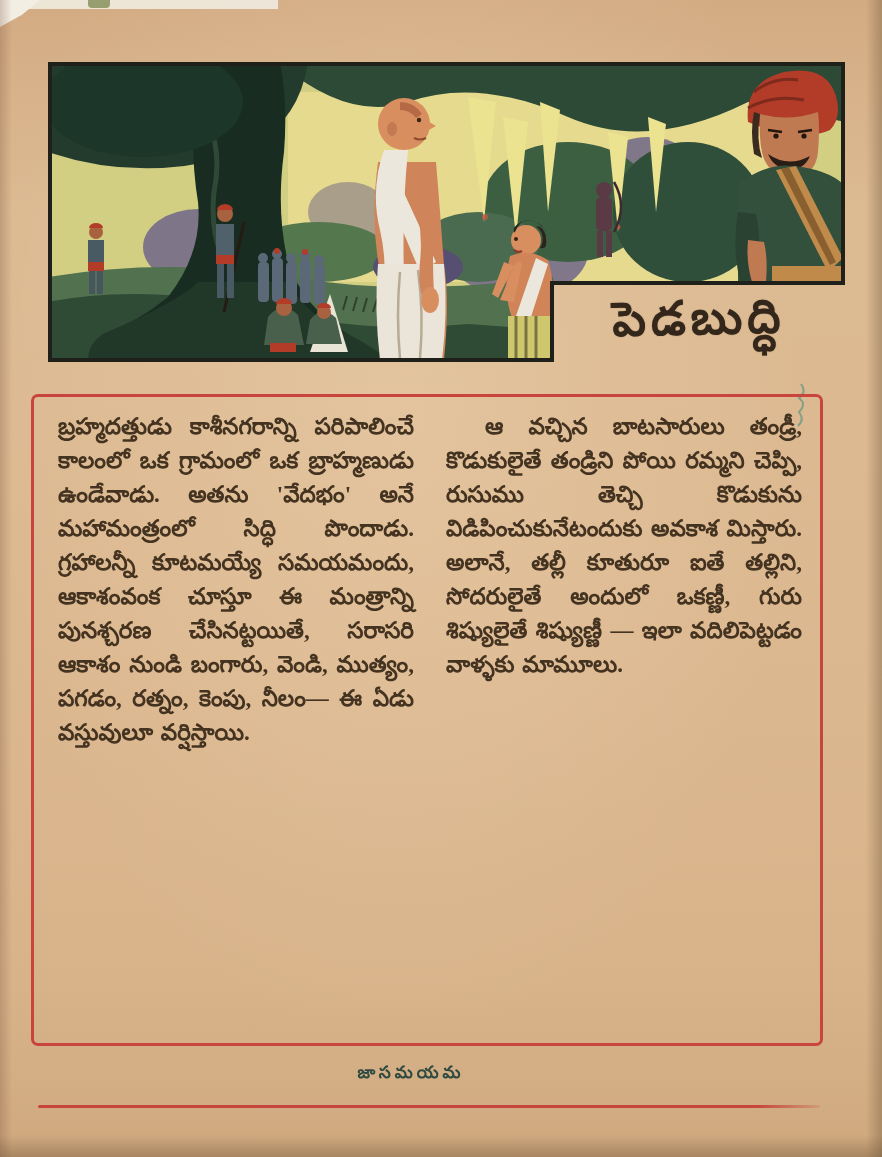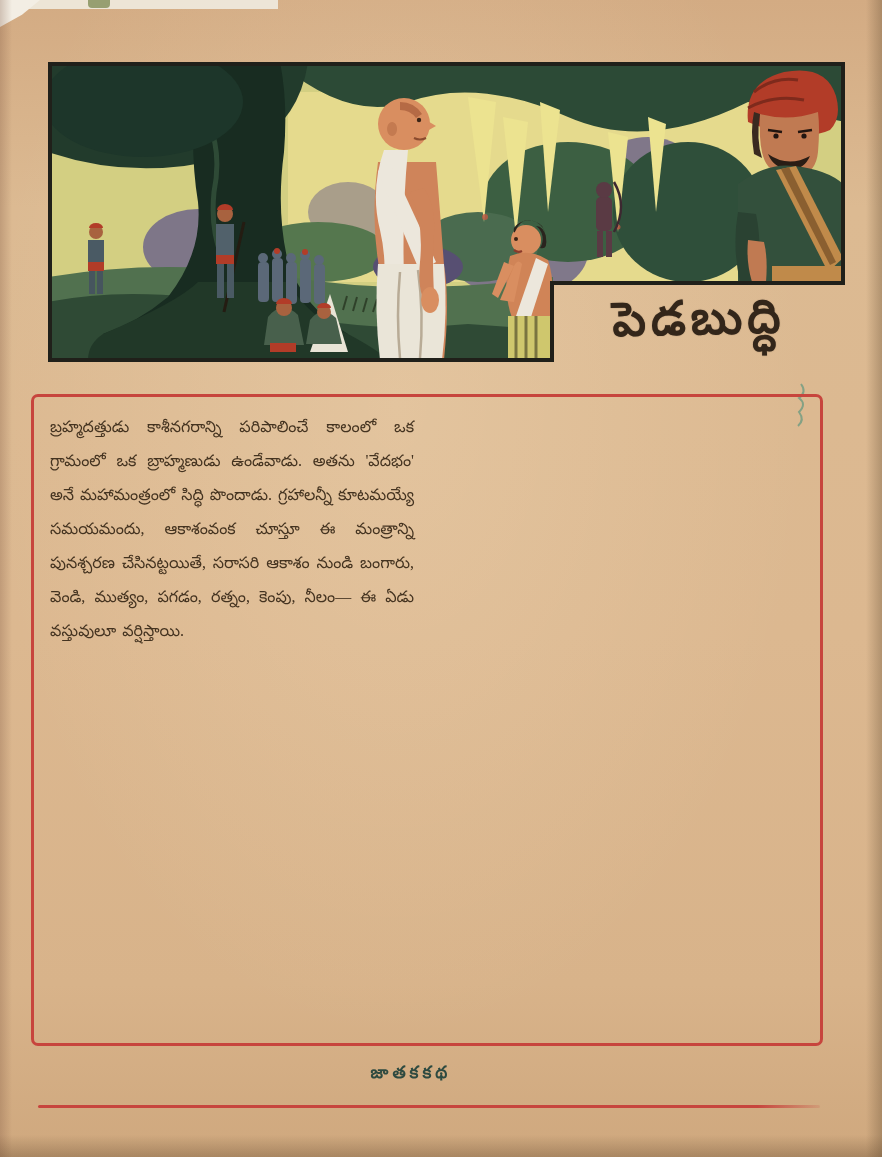--- a/index.html
+++ b/index.html
@@ -33,24 +33,25 @@
 
   .text-box{
     position:absolute;left:31px;top:394px;width:792px;height:652px;
     border:3px solid #c7453d;border-radius:7px;
     box-sizing:border-box;
     padding:13px 18px 10px 16px;
     display:flex;gap:24px;
   }
   .col{flex:1 1 0;color:#443320;}
   .col p{
-    margin:0 0 5px 0;
-    font-size:16px;line-height:34px;
+    margin:0 0 5px 8px;
+    font-size:23px;line-height:34px;
     text-align:justify;
     word-spacing:2px;
+    font-weight:bold;
   }
   .col p.indent{text-indent:1.7em;}
 
   .footer{
     position:absolute;left:0;top:1063px;width:822px;
     text-align:center;
     font-size:17px;font-weight:bold;color:#2e4a40;
     letter-spacing:4px;
   }
   .bottom-rule{
@@ -244,19 +245,20 @@
 
   <svg class="ink-mark" viewBox="0 0 18 46">
     <path d="M9,2 q6,8 -2,14 q8,6 0,14 q6,8 -1,14" fill="none" stroke="#3f8f7a" stroke-width="2" opacity=".7"></path>
   </svg>
 
   <div class="text-box">
     <div class="col">
       <p>బ్రహ్మదత్తుడు కాశీనగరాన్ని పరిపాలించే కాలంలో ఒక గ్రామంలో ఒక బ్రాహ్మణుడు ఉండేవాడు. అతను 'వేదభం' అనే మహామంత్రంలో సిద్ధి పొందాడు. గ్రహాలన్నీ కూటమయ్యే సమయమందు, ఆకాశంవంక చూస్తూ ఈ మంత్రాన్ని పునశ్చరణ చేసినట్టయితే, సరాసరి ఆకాశం నుండి బంగారు, వెండి, ముత్యం, పగడం, రత్నం, కెంపు, నీలం— ఈ ఏడు వస్తువులూ వర్షిస్తాయి.</p>
     </div>
     <div class="col">
+      <p class="indent">ఆ వచ్చిన బాటసారులు తండ్రీ, కొడుకులైతే తండ్రిని పోయి రమ్మని చెప్పి, రుసుము తెచ్చి కొడుకును విడిపించుకునేటందుకు అవకాశ మిస్తారు. అలానే, తల్లీ కూతురూ ఐతే తల్లిని, సోదరులైతే అందులో ఒకణ్ణీ, గురు శిష్యులైతే శిష్యుణ్ణీ — ఇలా వదిలిపెట్టడం వాళ్ళకు మామూలు.</p>
     </div>
   </div>
 
-  <div class="footer">జాతకకథ</div>
+  <div class="footer">జాసమయమ</div>
   <div class="bottom-rule"></div>
 
 </div>
 
 </body></html>

